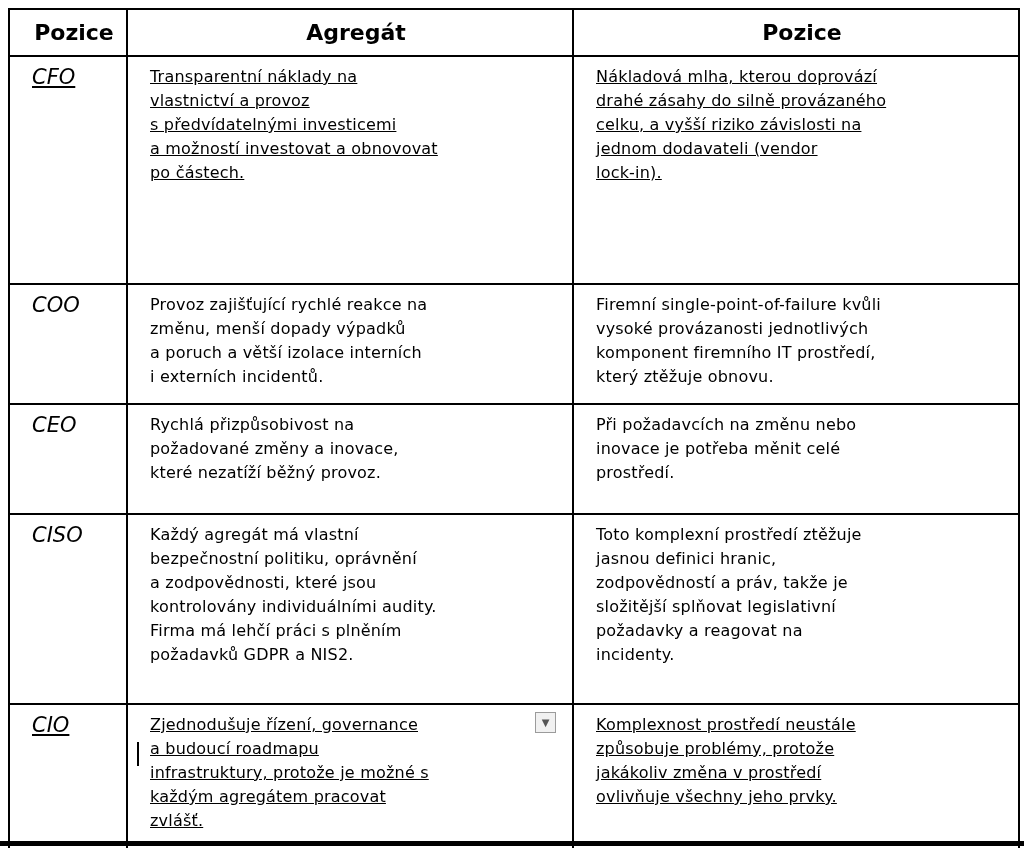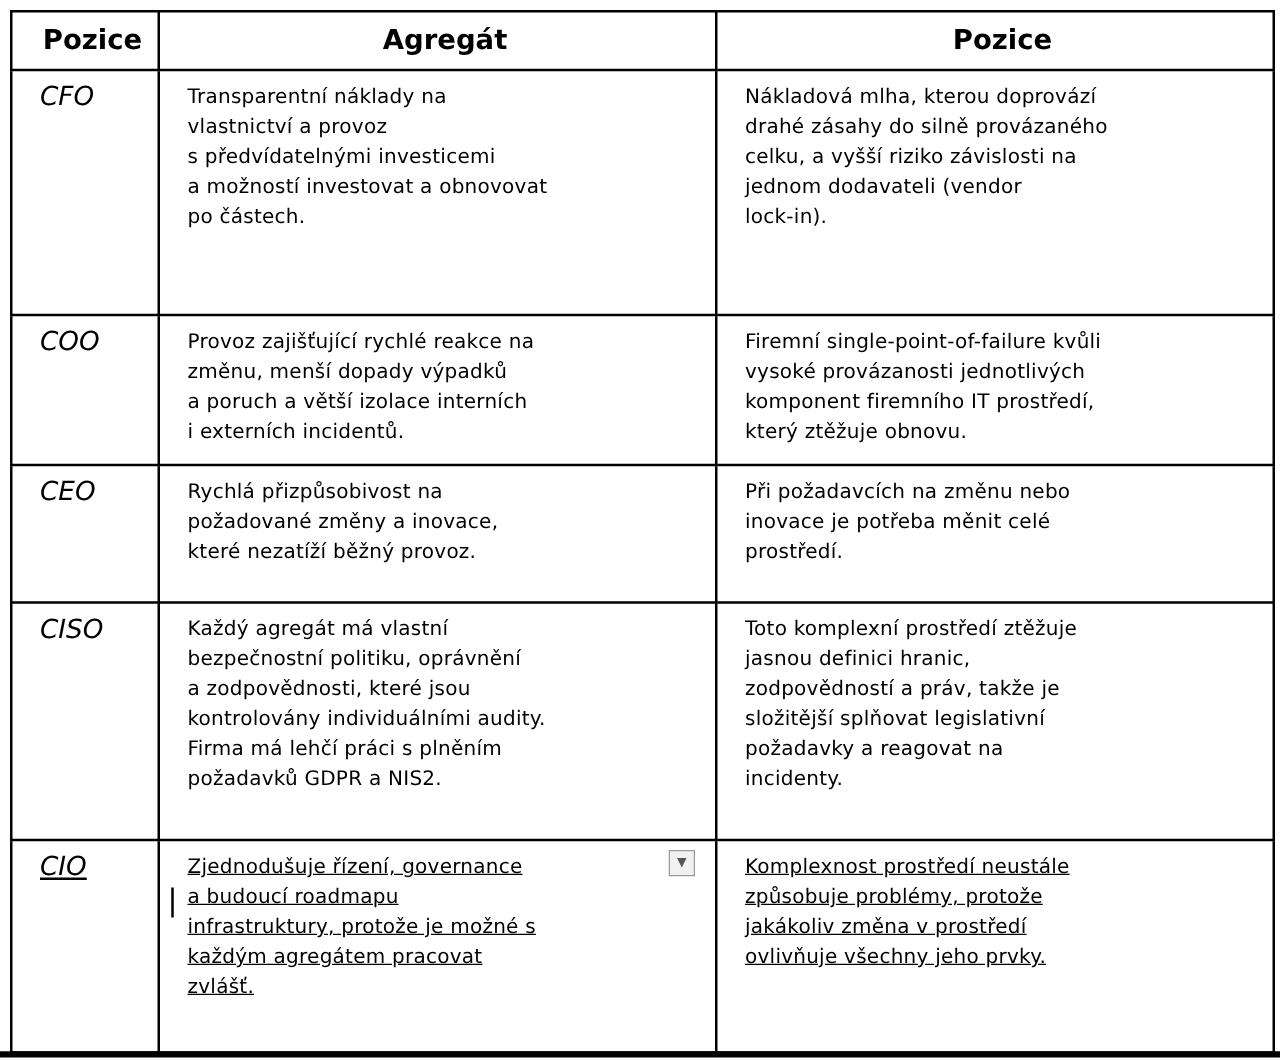--- a/index.html
+++ b/index.html
@@ -48,21 +48,21 @@
     padding-left: 13px;
   }
   .cell-text {
     font-size: 16px;
     line-height: 24px;
     white-space: pre-line;
     letter-spacing: 0.2px;
   }
   
   tr.row-header { height: 46px; }
-  tr.row-cfo    { height: 196px; }
+  tr.row-cfo    { height: 228px; text-decoration: underline; }
   tr.row-coo    { height: 120px; }
   tr.row-ceo    { height: 110px; }
   tr.row-ciso   { height: 190px; margin-left: 20px; }
   tr.row-cio    { height: 170px; text-decoration: underline; }
 
   td.cio-agregat-cell { position: relative; margin-top: 28px; }
 
   .dropdown-btn {
     position: absolute;
     top: 7px;

